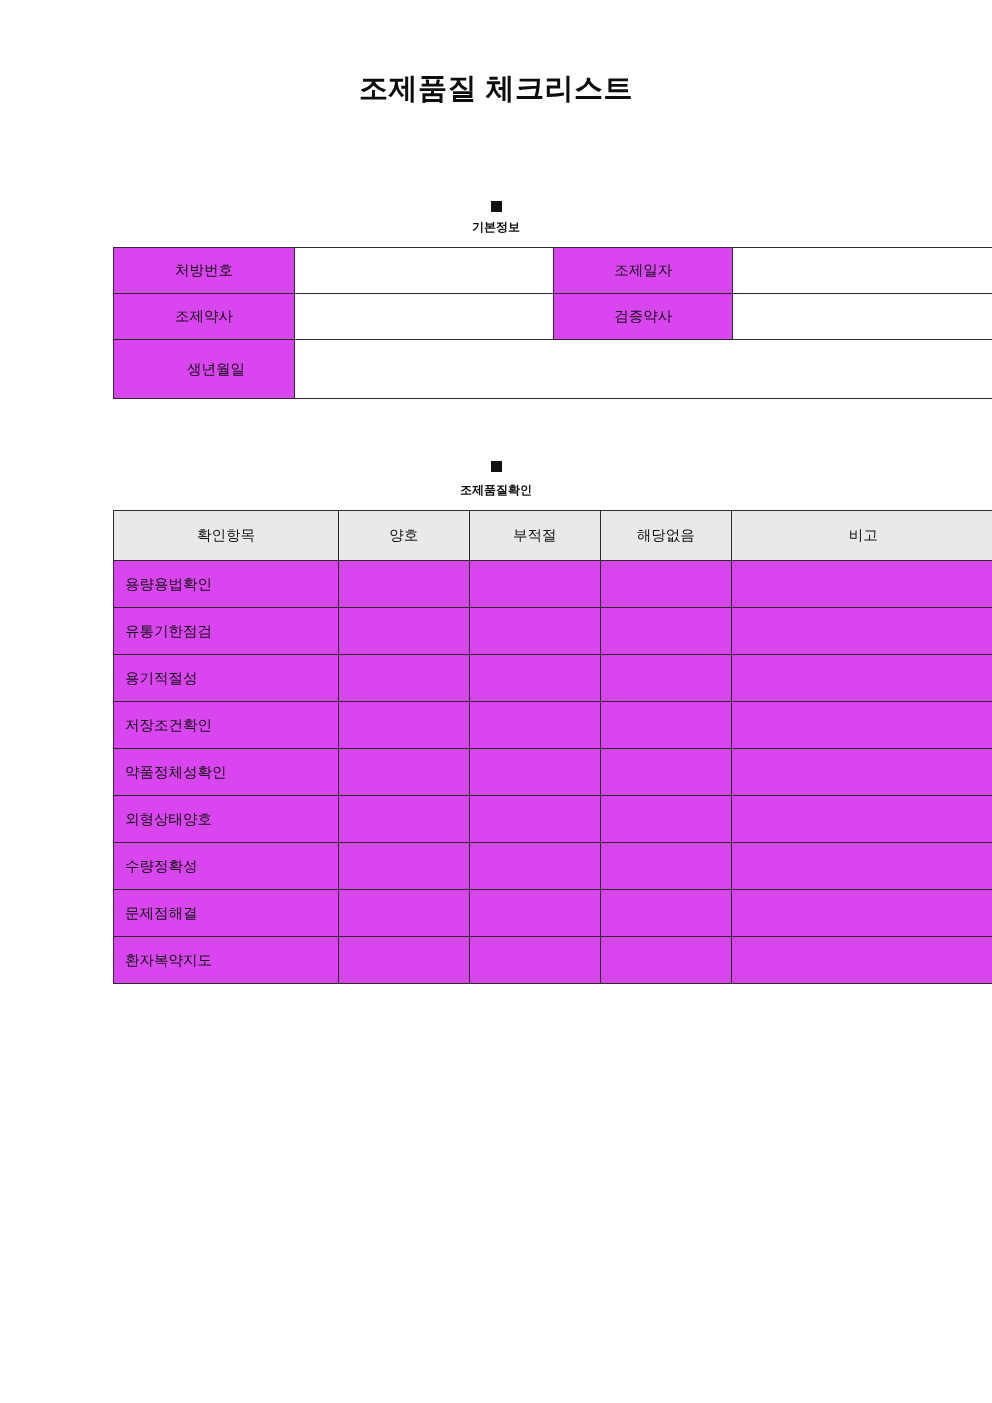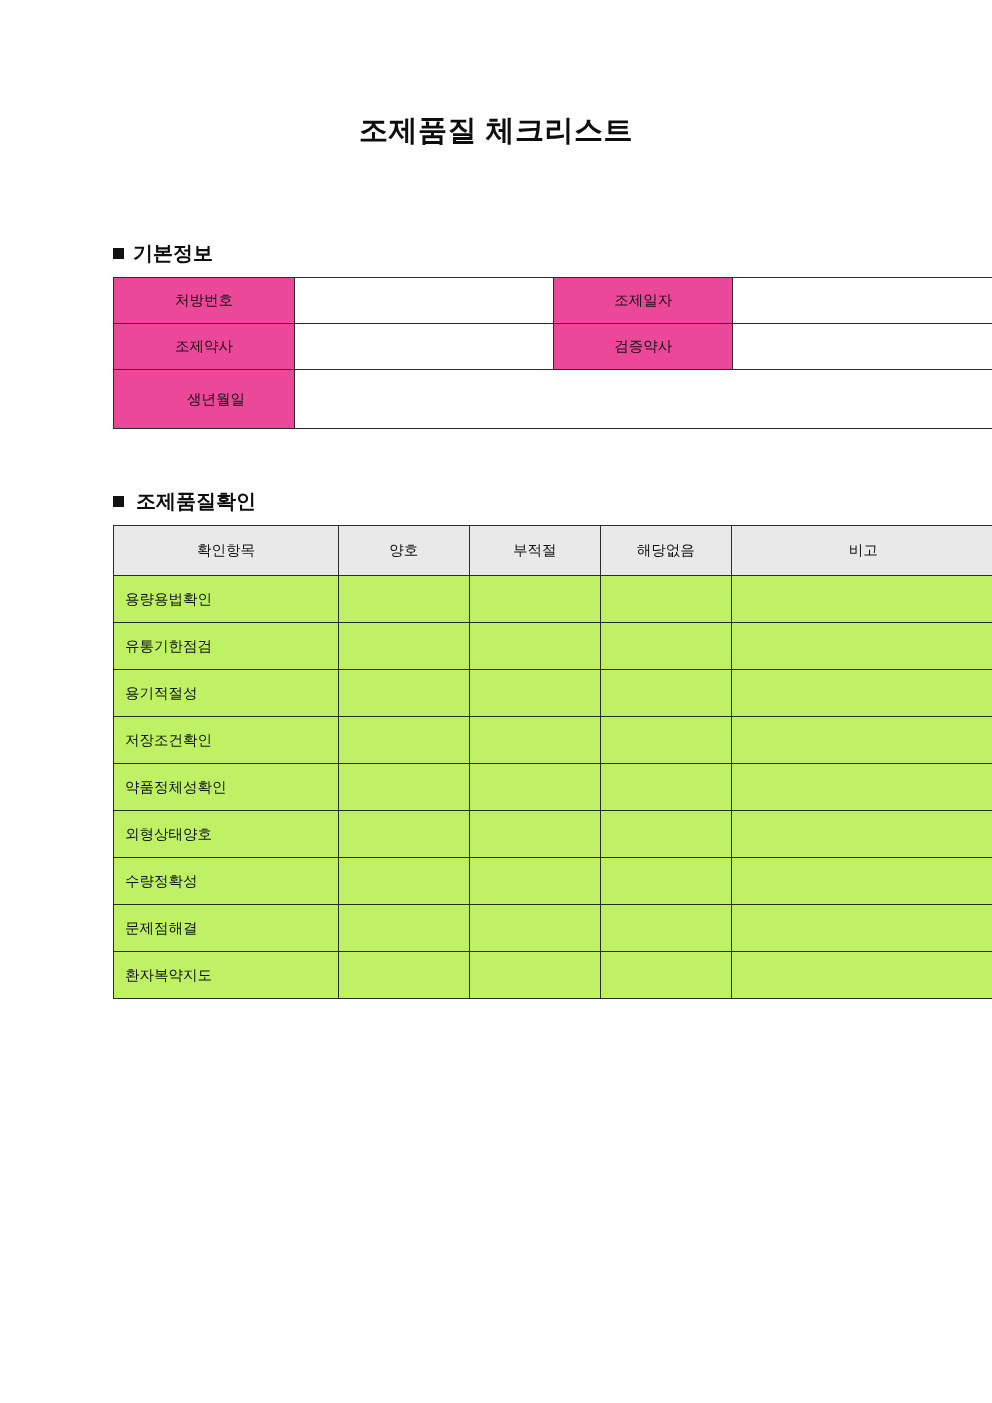--- a/index.html
+++ b/index.html
@@ -21,32 +21,33 @@
     box-sizing: border-box;
     padding: 0 113px;
     position: relative;
   }
   .doc-title {
     text-align: center;
     font-size: 29px;
     font-weight: bold;
     letter-spacing: 0.5px;
     margin: 0;
-    padding-top: 112px;
+    padding-top: 70px;
     line-height: 1.25;
     color: #0d0d0d;
   }
   .section-header {
-    font-size: 20px;
+    font-size: 12px;
     font-weight: bold;
     color: #0d0d0d;
     display: flex;
     align-items: center;
     gap: 9px;
     line-height: 1;
+    flex-direction: column;
   }
   .section-header.first { margin-top: 95px; }
   .section-header.second { margin-top: 62px; gap: 12px; }
   .bullet-square {
     width: 11px;
     height: 11px;
     background: #111111;
     display: inline-block;
     flex: 0 0 auto;
   }
@@ -58,40 +59,40 @@
   table.info-table { margin-top: 14px; }
   table.check-table { margin-top: 14px; }
   td, th {
     border: 1px solid #2b2b2b;
     font-size: 14.5px;
     font-weight: normal;
     color: #111111;
     padding: 0;
   }
   .lbl {
-    background: #ec4899;
+    background: #d946ef;
     text-align: center;
     vertical-align: middle;
     height: 45px;
   }
   .lbl.tall { height: 58px; padding-left: 24px; }
   .val {
     background: #ffffff;
     height: 45px;
   }
   .val.tall { height: 58px; }
   .check-table th {
     background: #e9e9e9;
     text-align: center;
     vertical-align: middle;
     height: 49px;
   }
   .check-table td {
     height: 46px;
-    background: #bef264;
+    background: #d946ef;
   }
   .check-table td.item-cell {
     text-align: left;
     padding-left: 11px;
     vertical-align: middle;
   }
   .check-table td.mark-cell,
   .check-table td.note-cell { }
 </style>
 </head>

